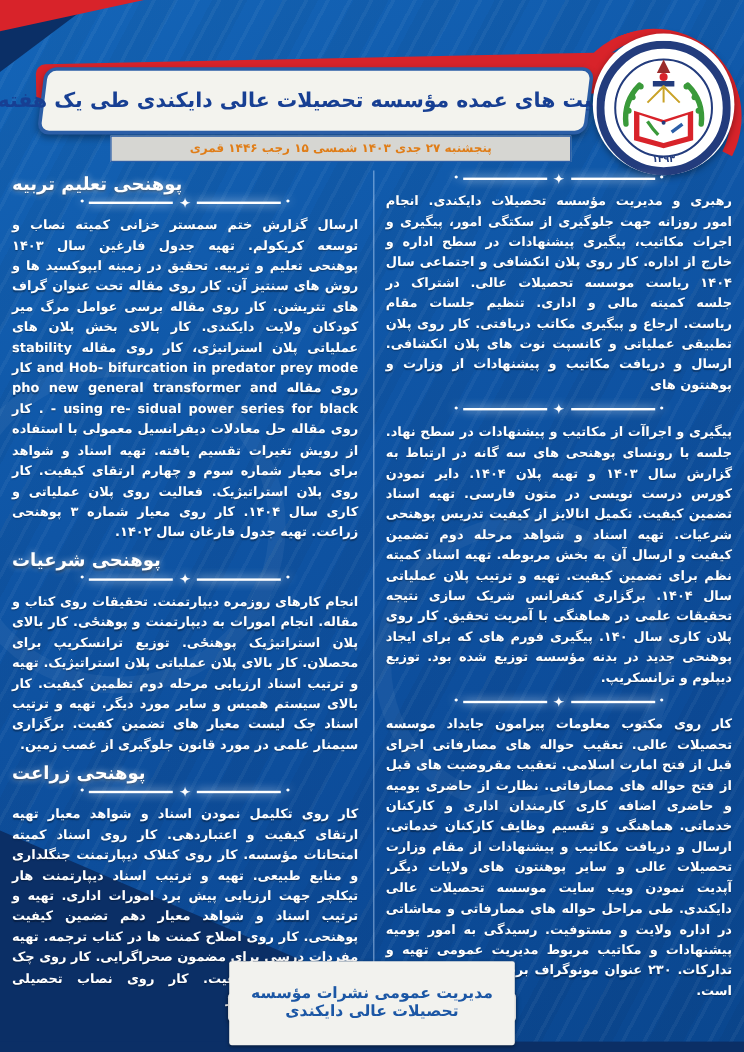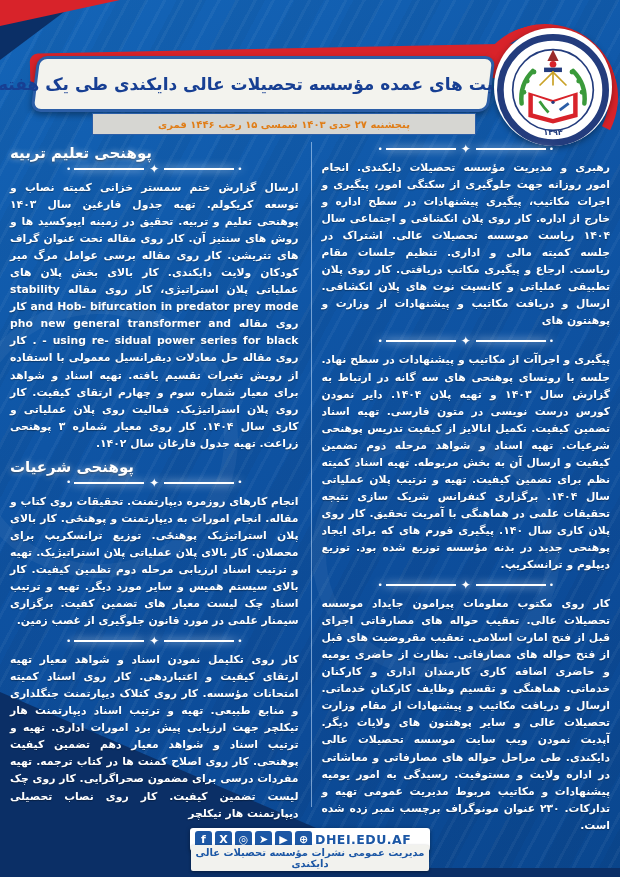--- a/index.html
+++ b/index.html
@@ -58,22 +58,22 @@
     text-shadow:0 1px 1px rgba(0,0,0,.35);}
 
   
   .footer-box{position:absolute;left:50%;transform:translateX(-50%);bottom:26px;width:230px;
     background:#fff;border-radius:3px;padding:3px 5px;display:flex;align-items:center;gap:3px;
     box-shadow:0 1px 4px rgba(0,0,0,.4);}
   .icon-box{width:17px;height:17px;background:#1c57a5;border-radius:3px;color:#fff;
     display:flex;align-items:center;justify-content:center;font-size:11px;font-weight:bold;flex:0 0 auto;}
   .site{color:#1c57a5;font-weight:bold;font-size:12.5px;letter-spacing:.5px;flex:1;text-align:left;direction:ltr;}
   .footer-caption{position:absolute;left:50%;transform:translateX(-50%);bottom:6px;width:230px;
-    background:#f2f2ee;border-radius:2px;padding:2px 4px;text-align:center;
-    color:#1c57a5;font-weight:bold;font-size:10px;box-shadow:0 1px 3px rgba(0,0,0,.4);}
+    background:#f2f2ee;border-radius:2px;padding:20px 4px;text-align:center;
+    color:#1c57a5;font-weight:bold;font-size:13px;box-shadow:0 1px 3px rgba(0,0,0,.4);}
 </style>
 </head>
 <body>
 
 <div class="page">
   <div class="stripes"></div>
   <div class="watermark wm1"></div>
   <div class="watermark wm2"></div>
 
   <div class="corner-navy"></div>
@@ -172,20 +172,21 @@
         <div class="ornament">
             <span class="dot">•</span>
             <span class="line"></span>
             <span class="star">✦</span>
             <span class="line"></span>
             <span class="dot">•</span>
           </div>
         <div class="sec-body">انجام کارهای روزمره دیپارتمنت. تحقیقات روی کتاب و مقاله. انجام امورات به دیپارتمنت و پوهنځی. کار بالای پلان استراتیژیک پوهنځی. توزیع ترانسکریپ برای محصلان. کار بالای پلان عملیاتی پلان استراتیژیک. تهیه و ترتیب اسناد ارزیابی مرحله دوم تظمین کیفیت. کار بالای سیستم همیس و سایر مورد دیگر. تهیه و ترتیب اسناد چک لیست معیار های تضمین کفیت. برگزاری سیمنار علمی در مورد قانون جلوگیری از غصب زمین.</div>
       </div>
       <div class="section">
+        <div class="sec-title">پوهنحی زراعت</div>
         <div class="ornament">
             <span class="dot">•</span>
             <span class="line"></span>
             <span class="star">✦</span>
             <span class="line"></span>
             <span class="dot">•</span>
           </div>
         <div class="sec-body">کار روی تکلیمل نمودن اسناد و شواهد معیار تهیه ارتقای کیفیت و اعتباردهی. کار روی اسناد کمیته امتحانات مؤسسه. کار روی کتلاک دیپارتمنت جنگلداری و منابع طبیعی. تهیه و ترتیب اسناد دیپارتمنت هار تیکلچر جهت ارزیابی پیش برد امورات اداری. تهیه و ترتیب اسناد و شواهد معیار دهم تضمین کیفیت پوهنحی. کار روی اصلاح کمنت ها در کتاب ترجمه. تهیه مفردات درسی برای مضمون صحراگرایی. کار روی چک لیست تضمین کیفیت. کار روی نصاب تحصیلی دیپارتمنت هار تیکلچر</div>
       </div>
     </div>

